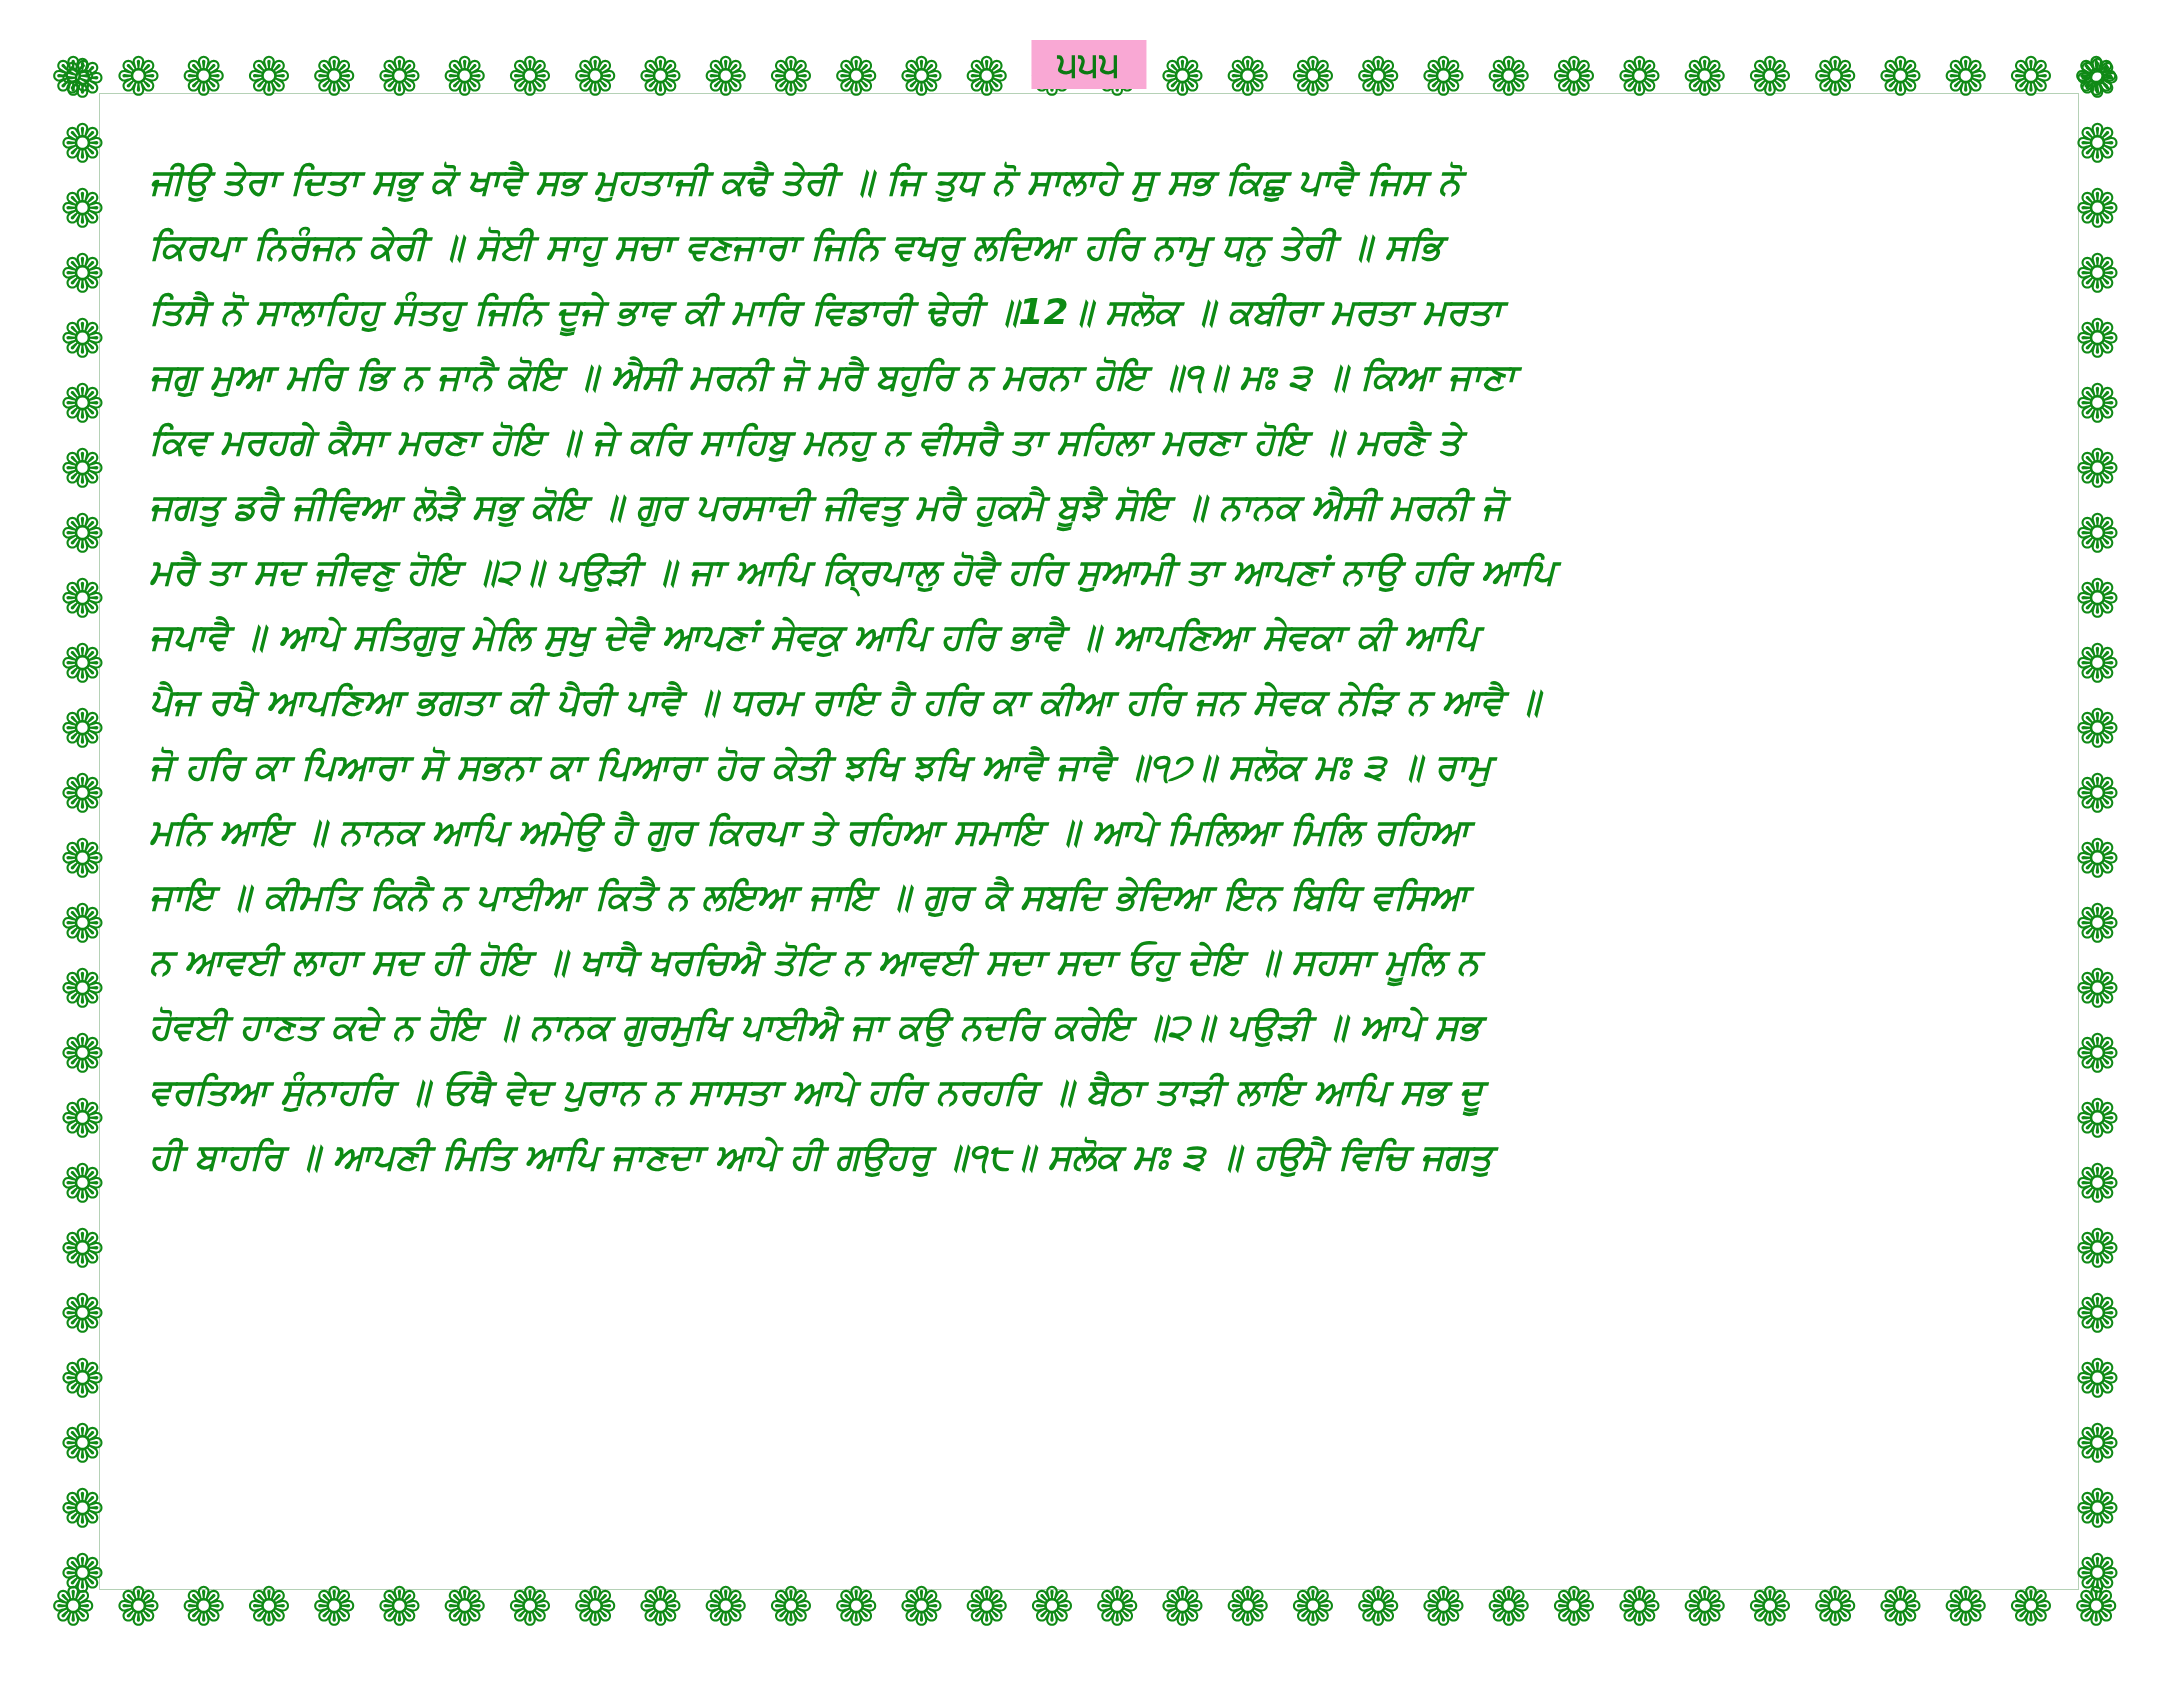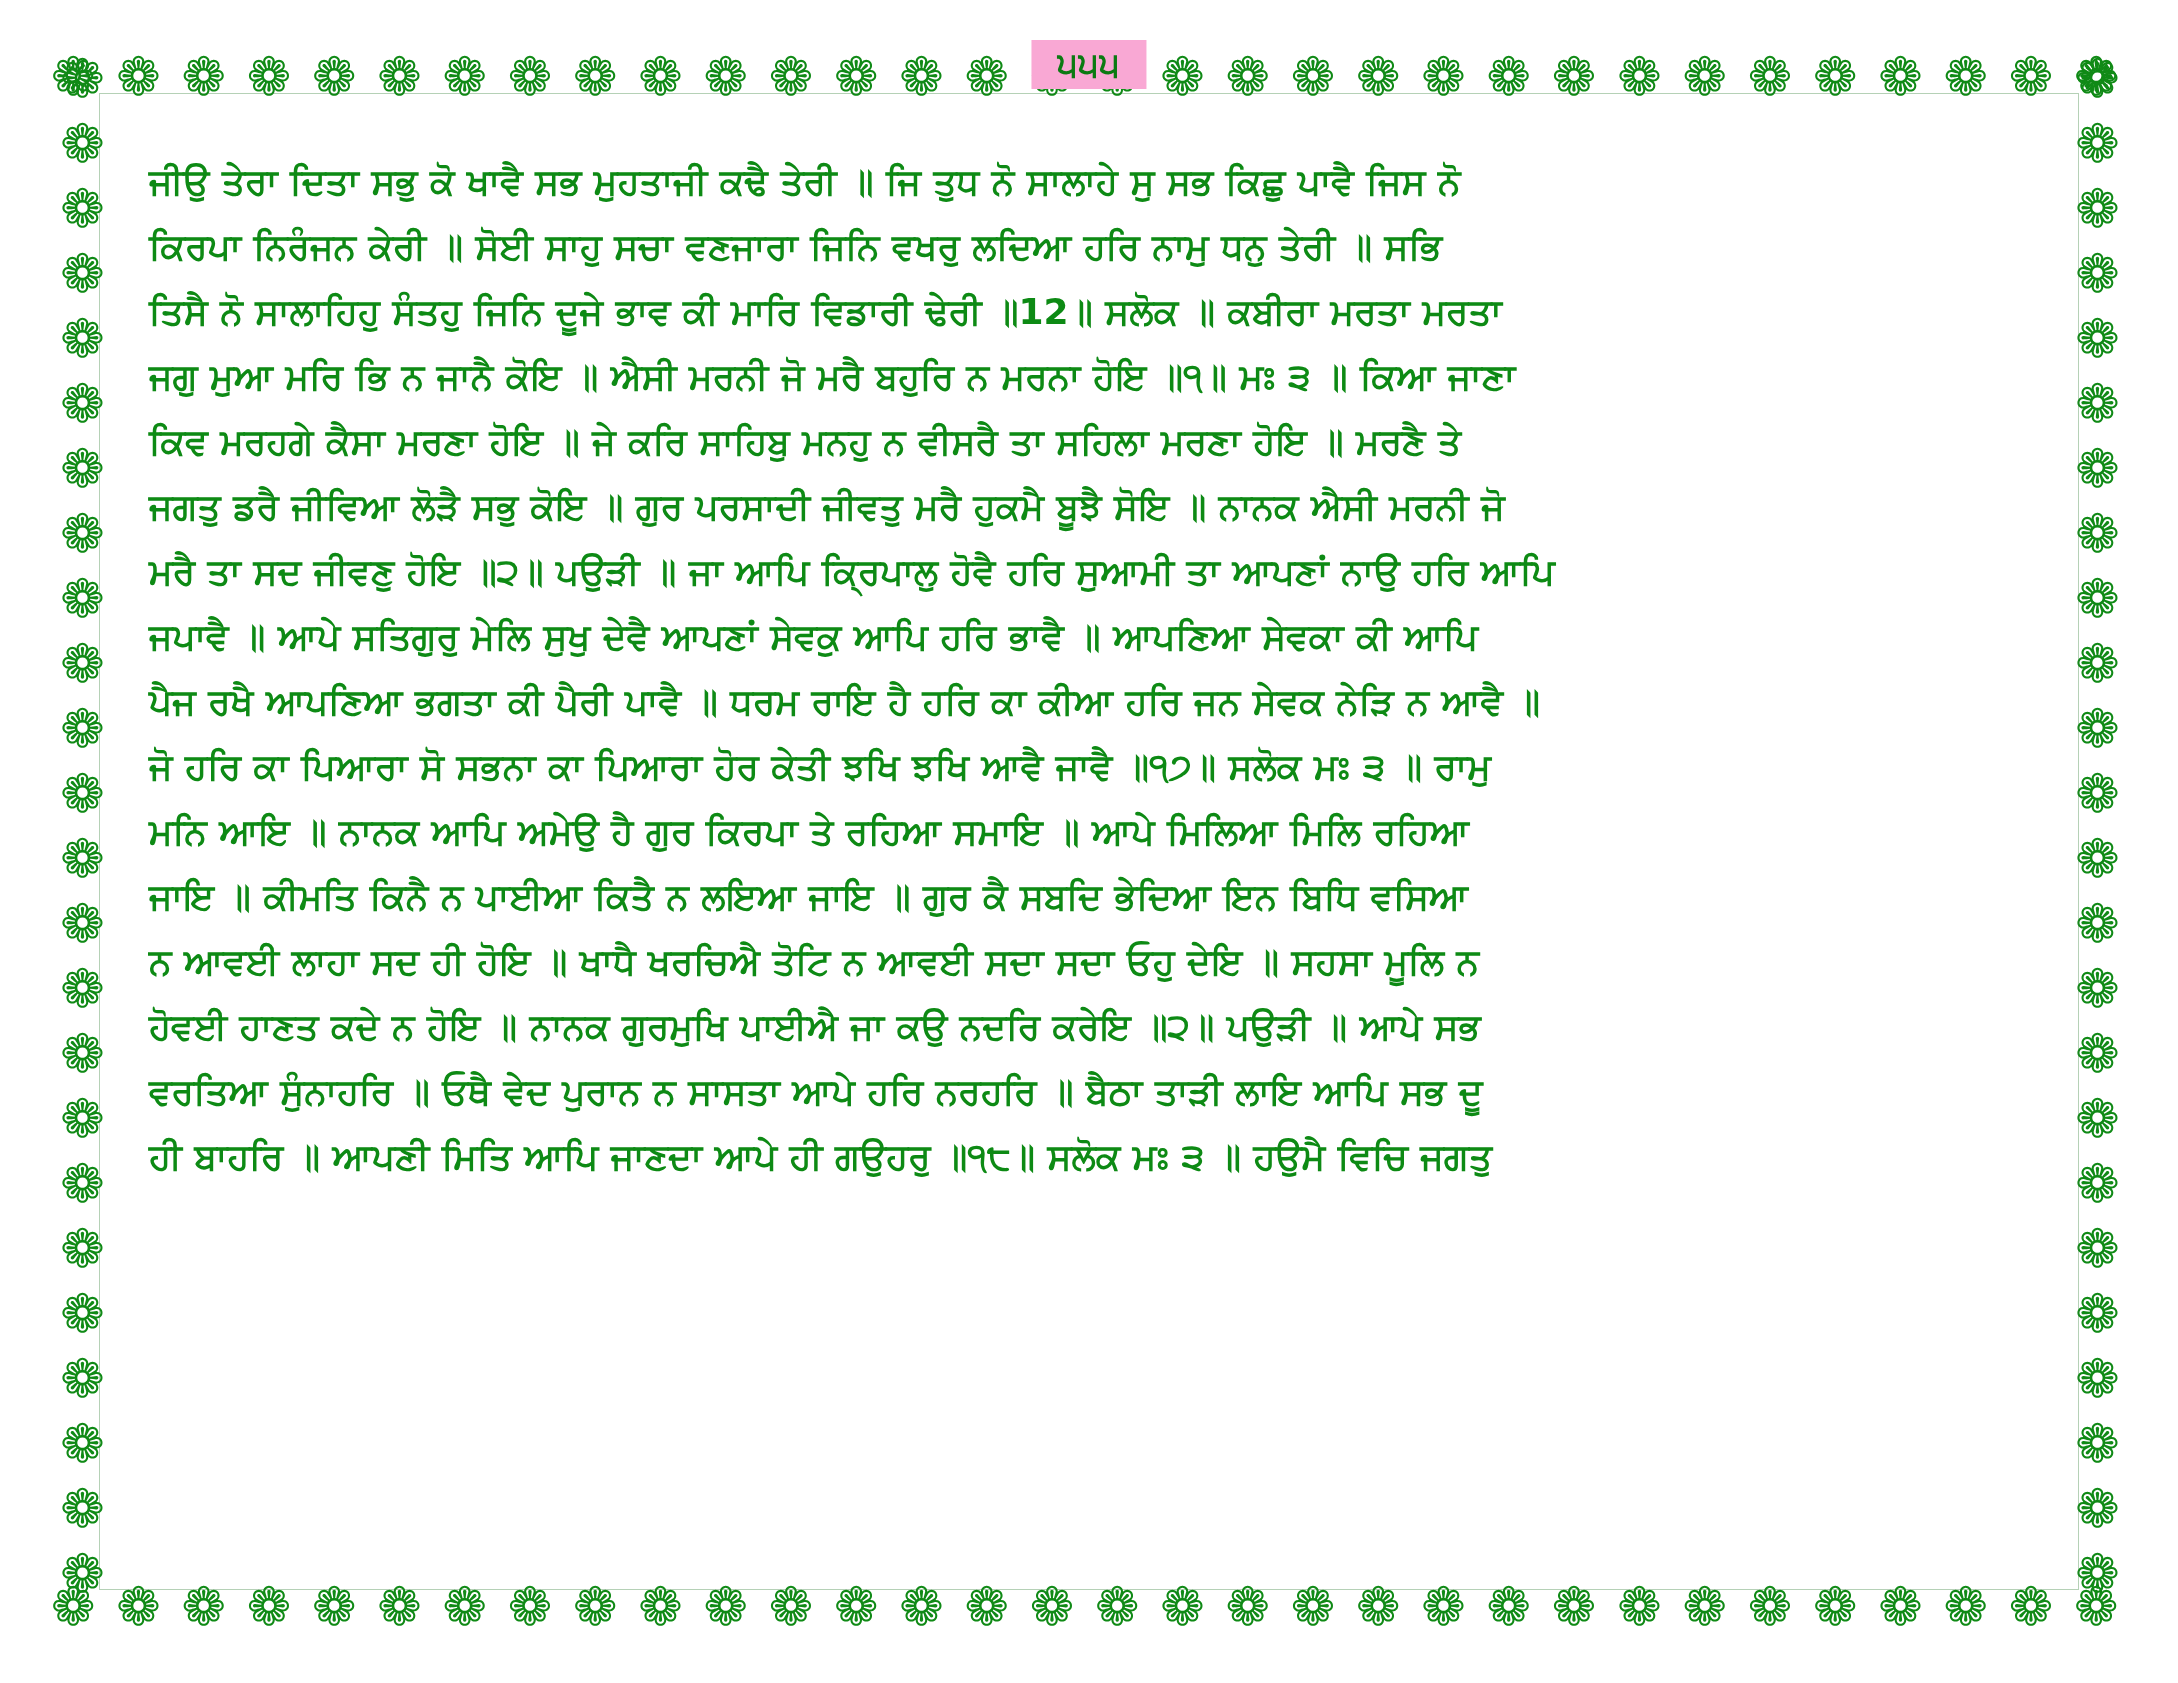--- a/index.html
+++ b/index.html
@@ -95,20 +95,21 @@
     white-space: nowrap;
   }
 
   
   .text-area {
     position: absolute;
     left: 149px;
     top: 149px;
     right: 149px;
     bottom: 139px;
+    font-style: italic;
   }
   .gurmukhi-line {
     font-family: "DejaVu Sans", sans-serif;
     font-size: 36px;
     line-height: 65px;
     color: #0d8a14;
     font-weight: bold;
     white-space: nowrap;
     letter-spacing: 0px;
   }

